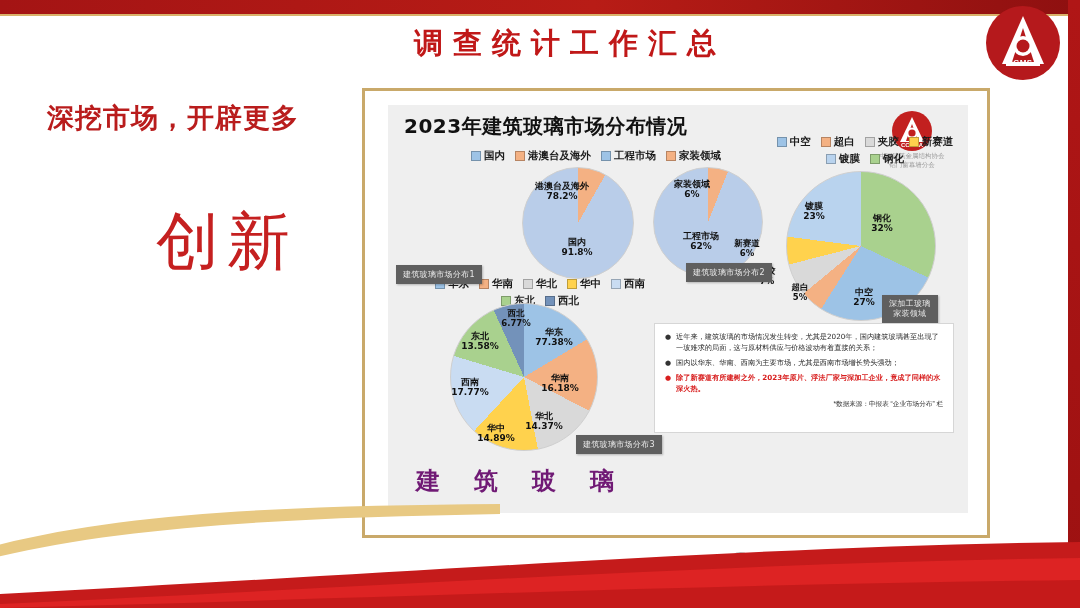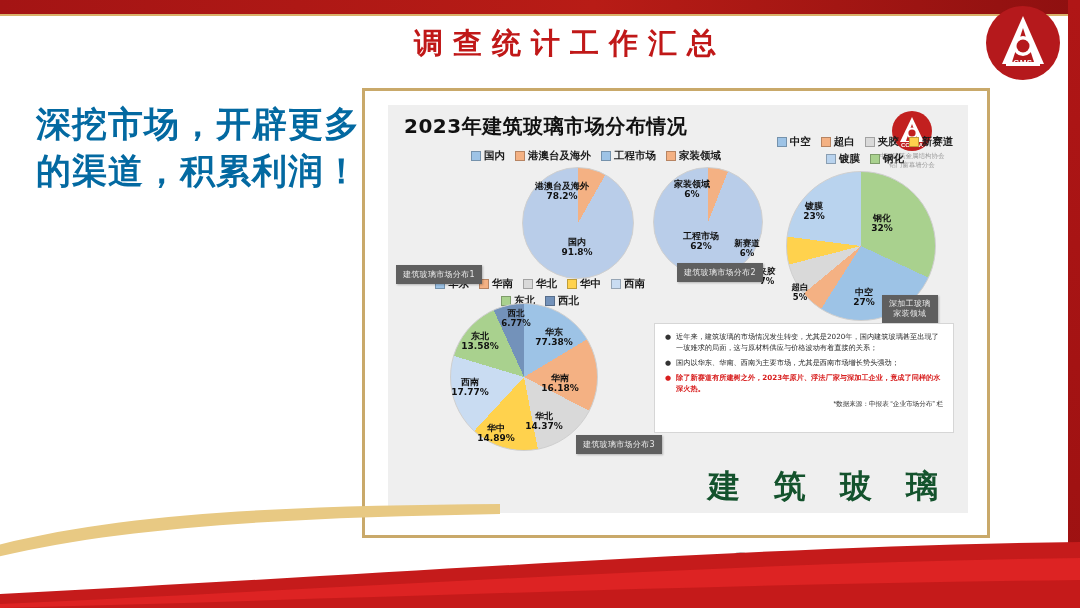--- a/index.html
+++ b/index.html
@@ -27,23 +27,23 @@
 
   
   .logo-box{position:absolute;right:16px;top:6px;width:78px;height:78px;}
   .logo-circle{position:absolute;left:0;top:0;width:74px;height:74px;border-radius:50%;
                background:#b5191c;}
   .logo-mark{position:absolute;left:0;top:0;width:74px;height:74px;}
   .logo-text{position:absolute;left:0;top:52px;width:74px;text-align:center;
              font-size:8px;letter-spacing:.5px;color:#ffffff;font-weight:700;}
 
   
-  .slogan{position:absolute;left:36px;top:100px;width:330px;
+  .slogan{position:absolute;left:47px;top:100px;width:330px;
           font-family:"DejaVu Serif","Liberation Serif",serif;
-          font-weight:700;font-size:35px;line-height:1.35;color:#0369a1;
+          font-weight:700;font-size:27px;line-height:1.35;color:#b91c1c;
           letter-spacing:1px;}
   .slogan div{white-space:nowrap;}
 
   .bigword{position:absolute;left:130px;top:205px;width:230px;
            font-size:63px;line-height:1.16;color:#c52020;
            font-family:"DejaVu Sans","Liberation Sans",sans-serif;
            font-weight:400;letter-spacing:8px;}
   .bigword .l2{padding-left:26px;}
 
   
@@ -95,23 +95,23 @@
   
   .notebox{position:absolute;left:266px;top:218px;width:300px;height:110px;
            background:#fff;border:1px solid #d6d6d6;box-sizing:border-box;padding:8px 10px;}
   .nrow{display:flex;gap:5px;font-size:7.2px;line-height:1.5;color:#2a2a2a;
         margin-bottom:4px;font-family:"DejaVu Sans","Liberation Sans",sans-serif;}
   .nrow .bul{color:#333;font-size:7px;line-height:1.6;}
   .nrow.red{color:#d81e1e;font-weight:700;}
   .nsrc{text-align:right;font-size:6.6px;color:#333;margin-top:6px;}
 
   
-  .caption{position:absolute;left:382px;top:465px;width:590px;text-align:right;
+  .caption{position:absolute;left:382px;top:465px;width:590px;text-align:left;
            font-family:"DejaVu Serif","Liberation Serif",serif;
-           font-weight:700;font-size:32px;color:#14532d;letter-spacing:34px;
+           font-weight:700;font-size:24px;color:#701a75;letter-spacing:34px;
            text-indent:34px;white-space:nowrap;}
 
   
   .wm{position:absolute;left:730px;top:548px;display:flex;align-items:center;gap:10px;
       color:#bdbdbd;font-size:25px;font-weight:700;letter-spacing:2px;white-space:nowrap;
       font-family:"DejaVu Sans","Liberation Sans",sans-serif;}
   .wm-ico{width:34px;height:26px;position:relative;flex:0 0 auto;}
   .wm-ico i{position:absolute;background:#bdbdbd;border-radius:50%;display:block;}
   .swoosh{position:absolute;left:0;bottom:0;width:1080px;height:72px;overflow:hidden;}
 
@@ -136,23 +136,23 @@
       <polygon points="37,22 48,56 26,56" fill="#b5191c"></polygon>
       <circle cx="37" cy="40" r="10" fill="#ffffff"></circle>
       <circle cx="37" cy="40" r="6.5" fill="#b5191c"></circle>
       <rect x="20" y="57" width="34" height="3" fill="#ffffff"></rect>
     </svg>
     <div class="logo-text">CCMSA</div>
   </div>
 
   <div class="slogan">
     <div>深挖市场，开辟更多</div>
-    <div>的渠道，积累利润！</div>
   </div>
   <div class="bigword">
+    <div class="l2">创新</div>
   </div>
 
   <div class="frame">
     <div class="chart-card">
 
       <div class="chart-title">2023年建筑玻璃市场分布情况</div>
 
       <div class="inner-logo">
         <div class="c">
           <svg viewBox="0 0 40 40" width="40" height="40">
@@ -327,21 +327,21 @@
       <div class="plbl" style="left:64px;top:226px;width:56px;">
         <span style="display:block;">东北</span>
         <span>13.58%</span>
       </div>
       <div class="plbl sm" style="left:106px;top:204px;width:44px;">
         <span style="display:block;">西北</span>
         <span>6.77%</span>
       </div>
 
       <div class="tag" style="left:8px;top:160px;">建筑玻璃市场分布1</div>
-      <div class="tag" style="left:289px;top:158px;">建筑玻璃市场分布2</div>
+      <div class="tag" style="left:298px;top:158px;">建筑玻璃市场分布2</div>
       <div class="tag" style="left:188px;top:330px;">建筑玻璃市场分布3</div>
       <div class="tag two" style="left:494px;top:190px;">
         <span style="display:block;">深加工玻璃</span>
         <span style="display:block;">家装领域</span>
       </div>
 
       <div class="notebox">
         <div class="nrow">
           <span class="bul">●</span>
           <span>近年来，建筑玻璃的市场情况发生转变，尤其是2020年，国内建筑玻璃甚至出现了一玻难求的局面，这与原材料供应与价格波动有着直接的关系；</span>

